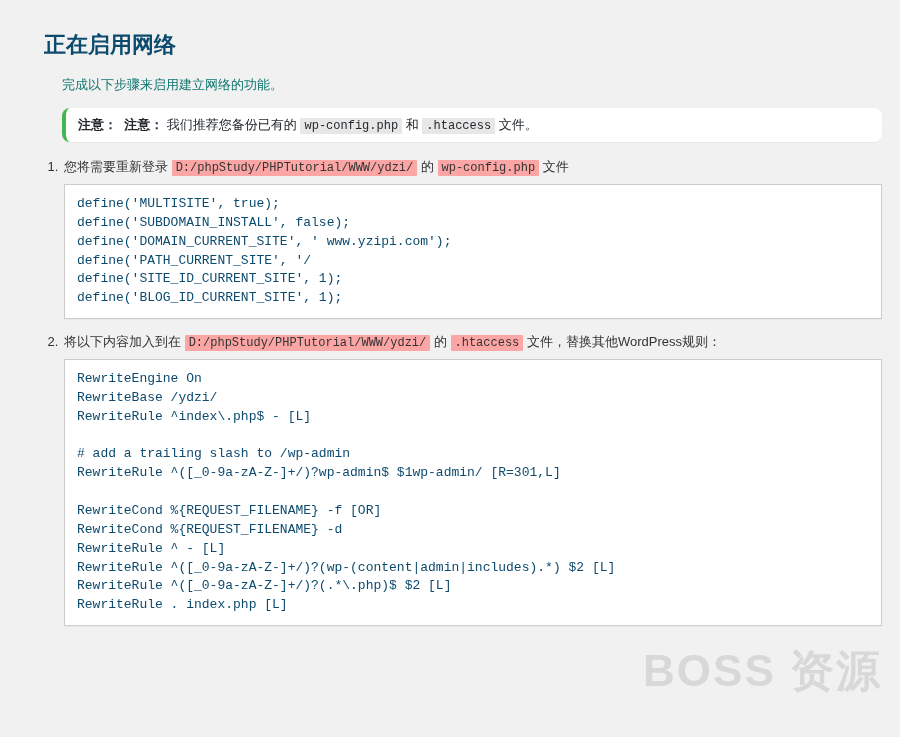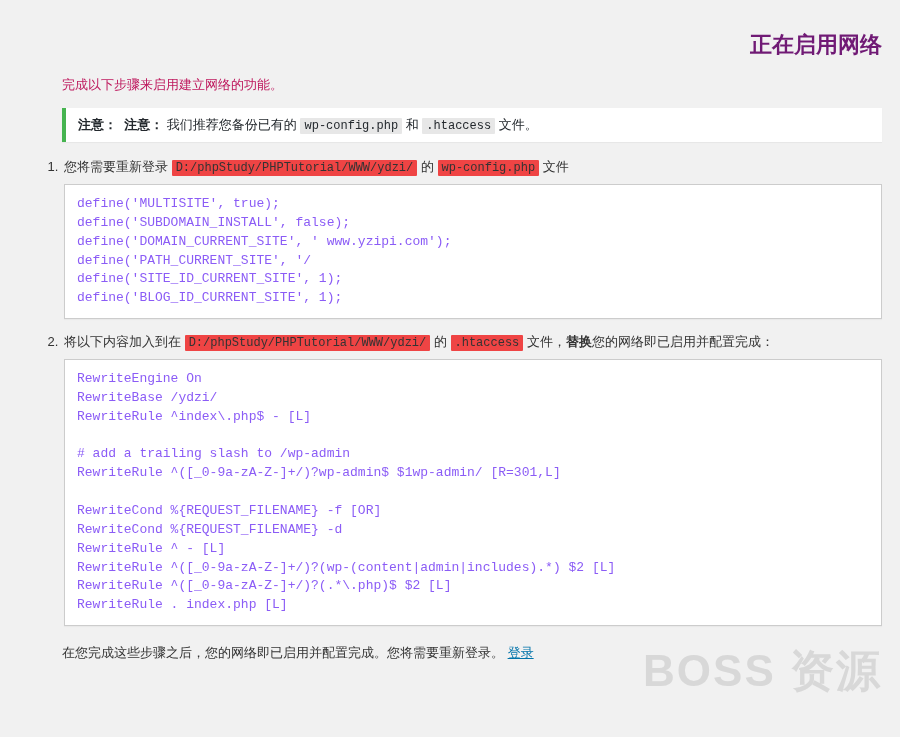--- a/index.html
+++ b/index.html
@@ -10,48 +10,48 @@
     color: #23282d;
     width: 900px;
   }
   .wrap {
     padding: 20px 18px 28px 18px;
   }
   h2 {
     font-size: 22px;
     font-weight: 600;
     margin: 10px 0 16px 26px;
-    color: #701a75;
-    text-align: right;
+    color: #0c4a6e;
   }
   .intro {
     font-size: 13px;
     margin: 0 0 14px 44px;
-    color: #be185d;
+    color: #0f766e;
   }
   .notice {
     margin: 0 0 16px 44px;
     border-left: 4px solid #46b450;
     background: #fff;
     padding: 8px 12px;
     font-size: 13px;
     box-shadow: 0 1px 1px rgba(0,0,0,0.04);
+    border-radius: 8px;
   }
   .notice strong {
     font-weight: 700;
   }
   code.inline {
     background: #e7e7e7;
     padding: 1px 4px;
     font-family: Consolas, Monaco, "Courier New", monospace;
     font-size: 12px;
     border-radius: 1px;
   }
   code.grey {
-    background: #ef4444;
+    background: #fca5a5;
     padding: 1px 4px;
     font-family: Consolas, Monaco, "Courier New", monospace;
     font-size: 12px;
     border-radius: 1px;
   }
   ol.steps {
     margin: 0 0 0 44px;
     padding: 0 0 0 0;
     list-style-position: outside;
     font-size: 13px;
@@ -62,32 +62,32 @@
     padding-left: 2px;
   }
   ol.steps > li::marker {
     color: #333;
     font-size: 13px;
   }
   .step-text {
     margin-bottom: 8px;
   }
   .step-text strong {
-    font-weight: 700;
+    font-weight: 400;
     margin-top: 48px;
   }
   pre.codeblock {
     background: #fff;
     border: 1px solid #ccc;
     padding: 10px 12px;
     font-family: Consolas, Monaco, "Courier New", monospace;
     font-size: 13px;
     line-height: 1.45;
     white-space: pre;
-    color: #8b5cf6;
+    color: #0c4a6e;
     margin: 0;
     box-shadow: 0 1px 1px rgba(0,0,0,0.03);
     overflow-x: auto;
   }
   .after {
     margin: 18px 0 0 44px;
     font-size: 13px;
     color: #333;
   }
   a.login-link {
@@ -134,38 +134,35 @@
       <pre class="codeblock">define('MULTISITE', true);
 define('SUBDOMAIN_INSTALL', false);
 define('DOMAIN_CURRENT_SITE', ' www.yzipi.com');
 define('PATH_CURRENT_SITE', '/
 define('SITE_ID_CURRENT_SITE', 1);
 define('BLOG_ID_CURRENT_SITE', 1);</pre>
     </li>
 
     <li>
       <div class="step-text">
-        <span>将以下内容加入到在 </span><code class="grey">D:/phpStudy/PHPTutorial/WWW/ydzi/</code><span> 的 </span><code class="grey">.htaccess</code><span> 文件，</span><strong>替换</strong><span>您的网络即已启用并配置完成：</span>
+        <span>将以下内容加入到在 </span><code class="grey">D:/phpStudy/PHPTutorial/WWW/ydzi/</code><span> 的 </span><code class="grey">.htaccess</code><span> 文件，</span><strong>替换</strong><span>其他WordPress规则：</span>
       </div>
       <pre class="codeblock">RewriteEngine On
 RewriteBase /ydzi/
 RewriteRule ^index\.php$ - [L]
 
 # add a trailing slash to /wp-admin
 RewriteRule ^([_0-9a-zA-Z-]+/)?wp-admin$ $1wp-admin/ [R=301,L]
 
 RewriteCond %{REQUEST_FILENAME} -f [OR]
 RewriteCond %{REQUEST_FILENAME} -d
 RewriteRule ^ - [L]
 RewriteRule ^([_0-9a-zA-Z-]+/)?(wp-(content|admin|includes).*) $2 [L]
 RewriteRule ^([_0-9a-zA-Z-]+/)?(.*\.php)$ $2 [L]
 RewriteRule . index.php [L]</pre>
     </li>
   </ol>
 
-  <p class="after">
-    <span>在您完成这些步骤之后，您的网络即已启用并配置完成。您将需要重新登录。 </span><a href="#" class="login-link">登录</a>
-  </p>
 
 </div>
 
 <div class="watermark">BOSS 资源</div>
 </div>
 
 </body></html>

